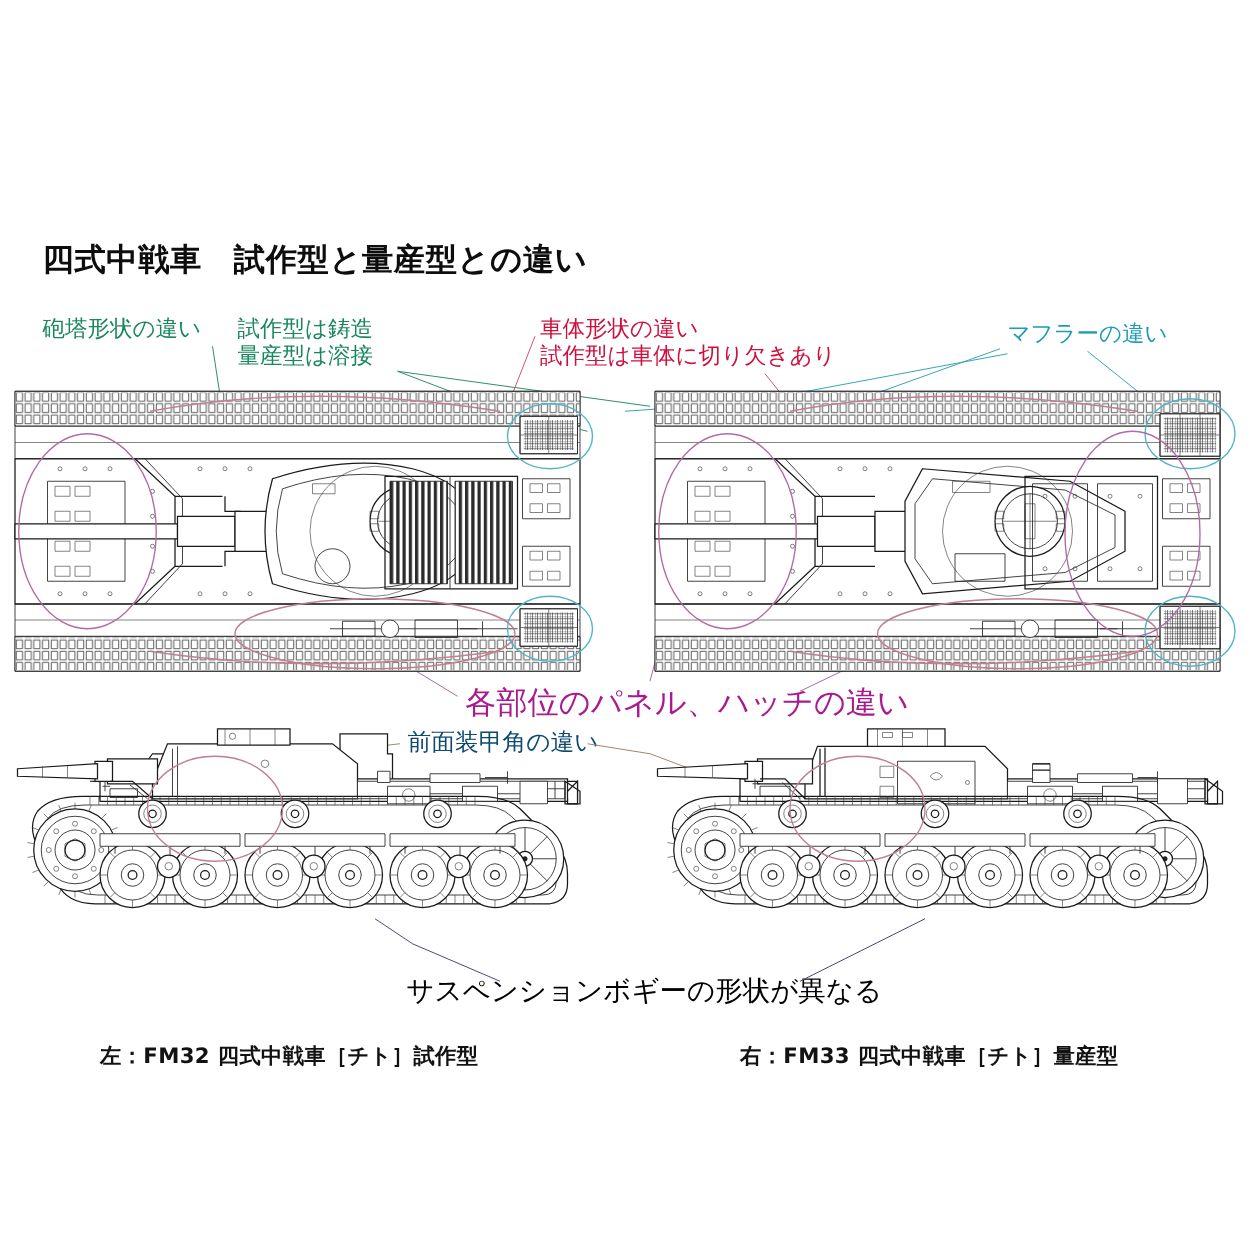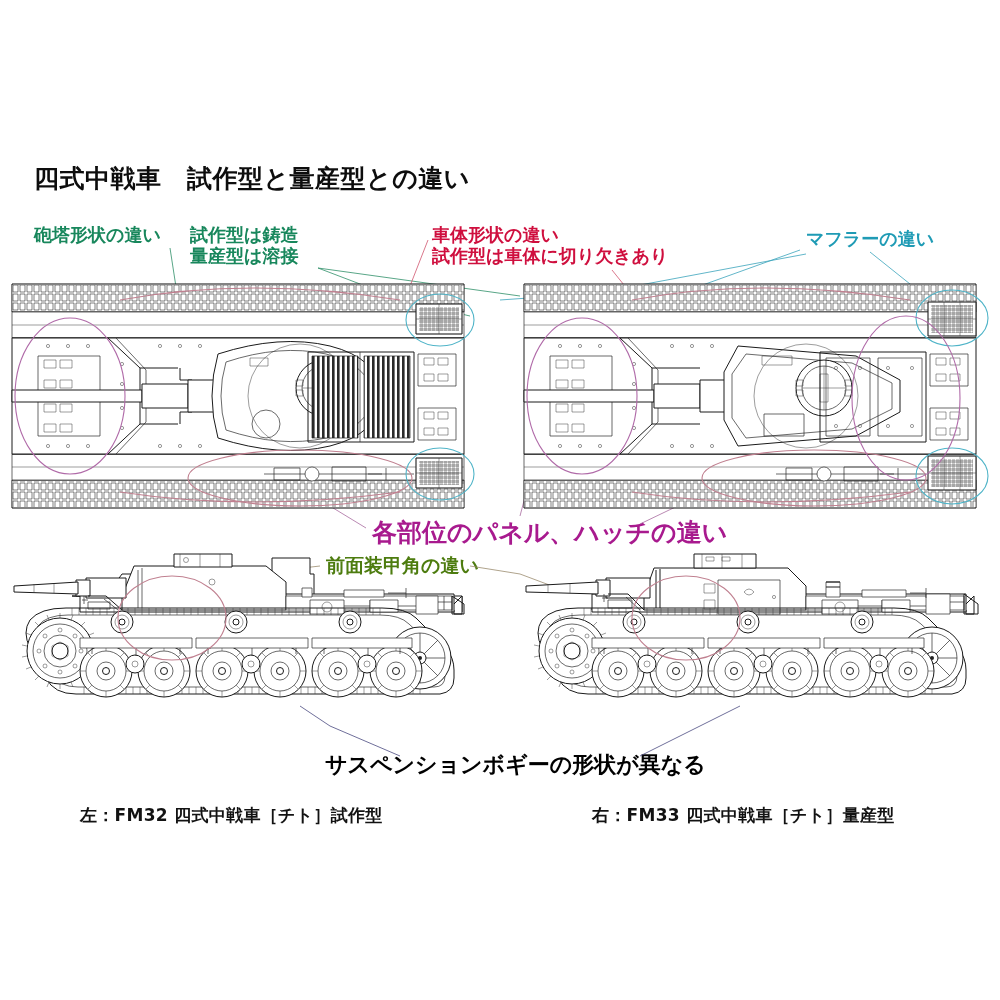--- a/index.html
+++ b/index.html
@@ -2,34 +2,34 @@
 <html lang="ja"><head>
 <meta charset="utf-8">
 <title>四式中戦車 試作型と量産型との違い</title>
 <style>
   html,body{margin:0;padding:0;background:#ffffff;}
   body{
     width:1000px;height:1000px;position:relative;overflow:hidden;
     font-family:"DejaVu Sans","Liberation Sans",sans-serif;
     color:#111;
   }
-  #sheet{position:absolute;inset:0;background:#fff;}
+  #sheet{position:absolute;inset:0;background:#fff;margin-top:29px;}
 
   .title{
     position:absolute;left:34px;top:162px;
     font-size:25px;font-weight:700;letter-spacing:.5px;
     color:#0d0d0d;white-space:pre;
   }
 
-  .ann{position:absolute;white-space:pre;font-weight:700;line-height:1.18;}
+  .ann{position:absolute;white-space:pre;font-weight:400;line-height:1.18;}
   .ann-green{color:#18875c;font-size:18px;}
   .ann-teal{color:#1f9bb5;font-size:18px;}
   .ann-crimson{color:#cf0f3e;font-size:18px;}
   .ann-magenta{color:#a81a8e;font-size:25px;}
-  .ann-khaki{color:#4d7c0f;font-size:19px;}
+  .ann-khaki{color:#0c4a6e;font-size:19px;}
   .ann-navy{color:#000000;font-size:22px;}
 
   .caption{
     position:absolute;font-size:17px;font-weight:700;color:#121212;
     white-space:pre;letter-spacing:.3px;
   }
   #cap-left{left:80px;top:804px;}
   #cap-right{left:592px;top:804px;}
 
   svg.art{position:absolute;left:0;top:0;width:1000px;height:1000px;overflow:visible;}

